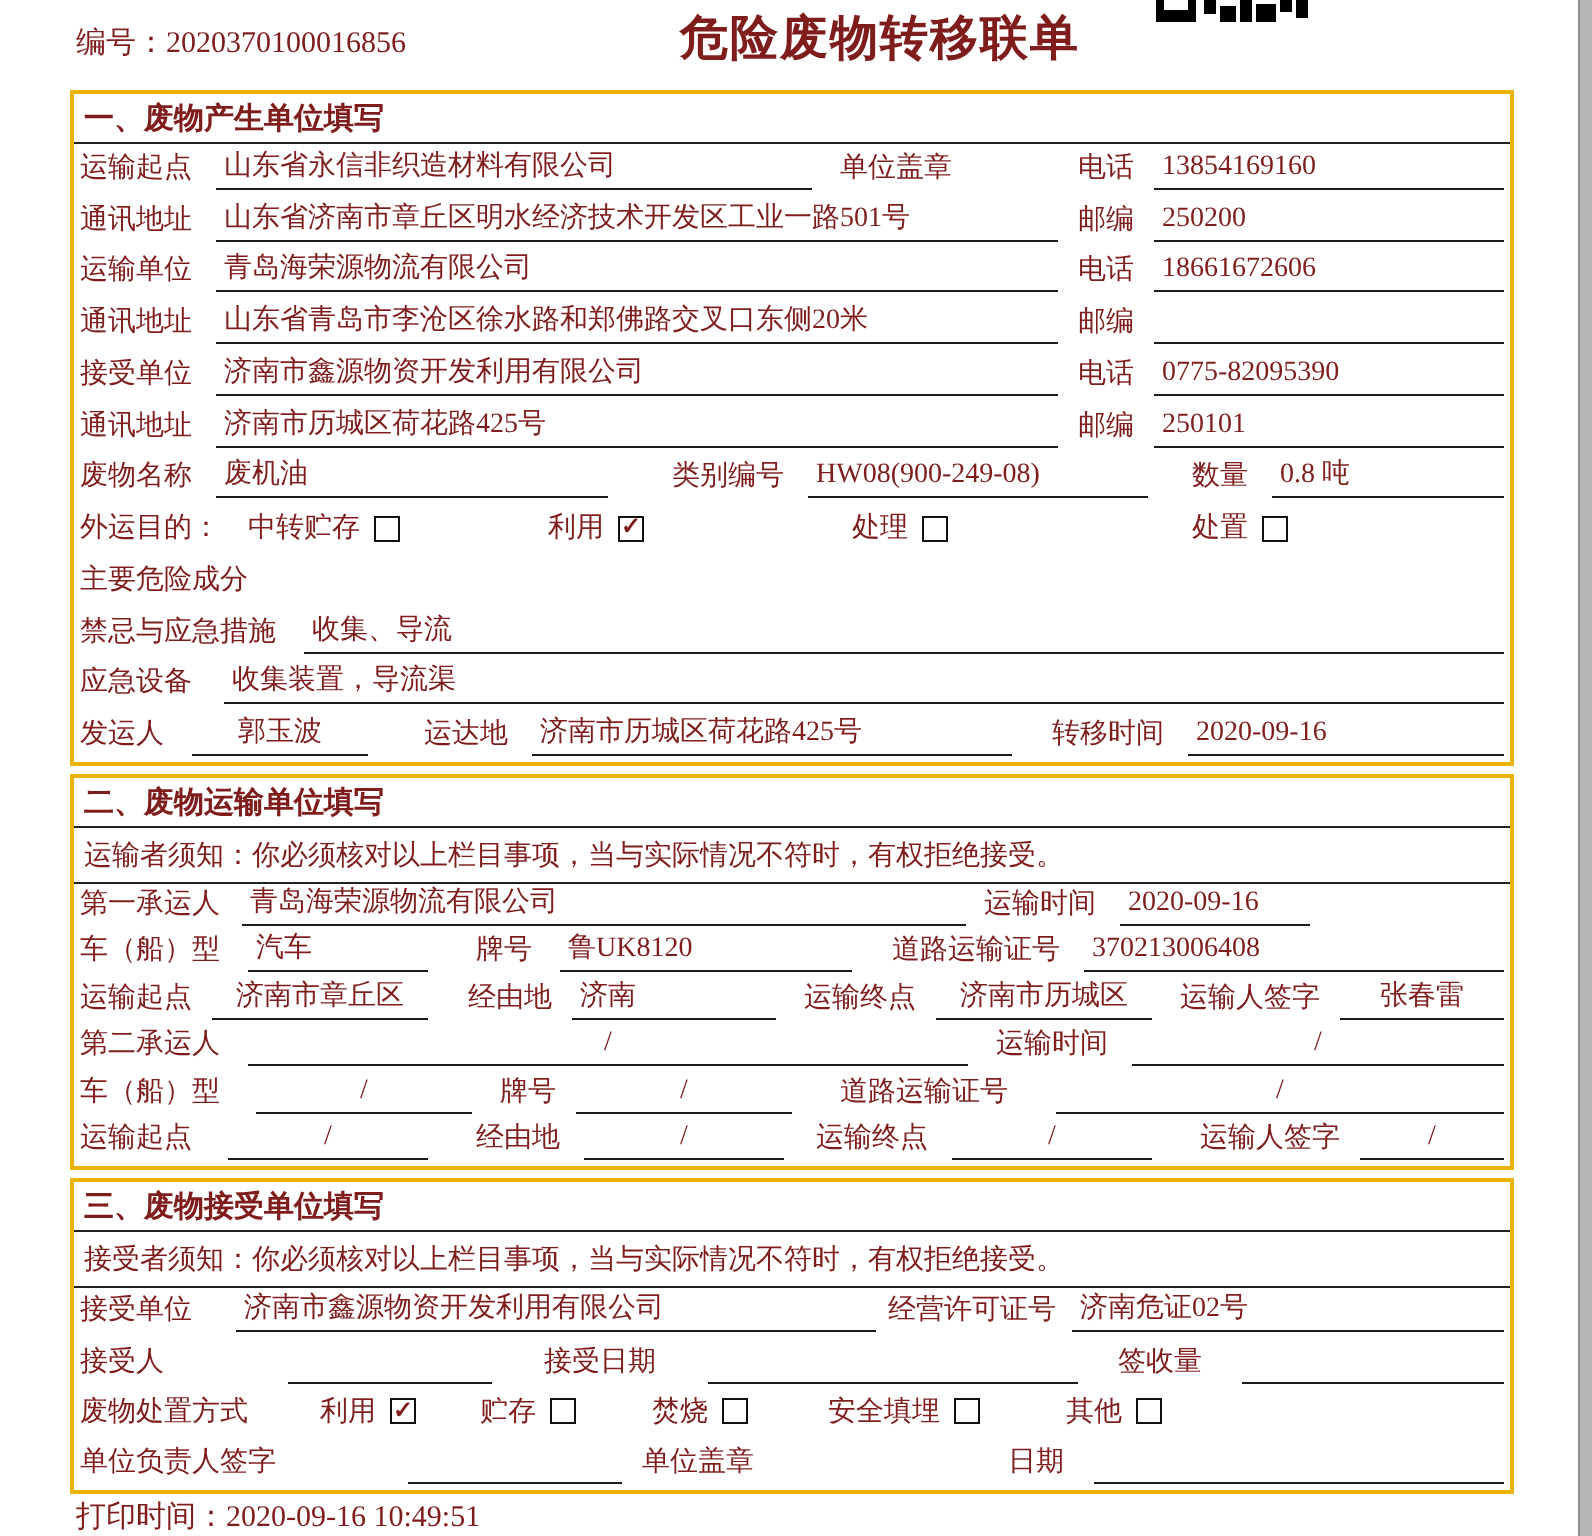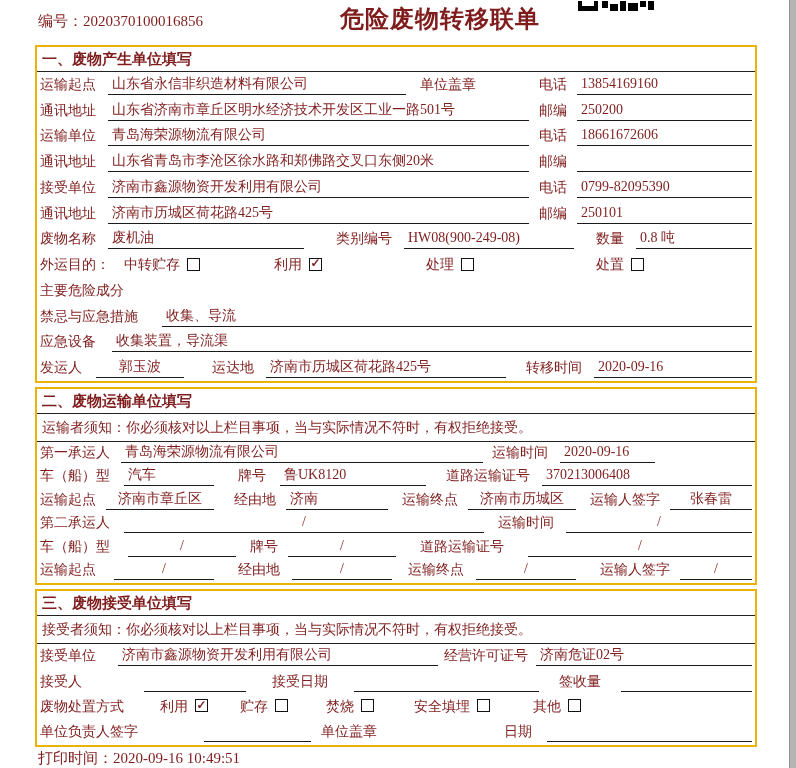--- a/index.html
+++ b/index.html
@@ -105,21 +105,21 @@
         <span class="lbl" style="margin-right:12px">通讯地址</span>
         <span class="val fill" style="margin-right:10px">山东省青岛市李沧区徐水路和郑佛路交叉口东侧20米</span>
         <span class="lbl">邮编</span>
         <span class="val" style="width:175px"></span>
       </div>
 
       <div class="row">
         <span class="lbl" style="margin-right:12px">接受单位</span>
         <span class="val fill" style="margin-right:10px">济南市鑫源物资开发利用有限公司</span>
         <span class="lbl">电话</span>
-        <span class="val" style="width:175px">0799-82095390</span>
+        <span class="val" style="width:175px">0775-82095390</span>
       </div>
 
       <div class="row">
         <span class="lbl" style="margin-right:12px">通讯地址</span>
         <span class="val fill" style="margin-right:10px">济南市历城区荷花路425号</span>
         <span class="lbl">邮编</span>
         <span class="val" style="width:175px">250101</span>
       </div>
 
       <div class="row">
@@ -158,21 +158,21 @@
               <span></span>
             </span>
         </span>
       </div>
 
       <div class="row">
         <span class="lbl" style="margin-right:16px">主要危险成分</span>
       </div>
 
       <div class="row">
-        <span class="lbl" style="margin-right:24px">禁忌与应急措施</span>
+        <span class="lbl" style="margin-right:14px">禁忌与应急措施</span>
         <span class="val fill">收集、导流</span>
       </div>
 
       <div class="row">
         <span class="lbl" style="margin-right:16px">应急设备</span>
         <span class="val fill">收集装置，导流渠</span>
       </div>
 
       <div class="row">
         <span class="lbl" style="margin-right:14px">发运人</span>

